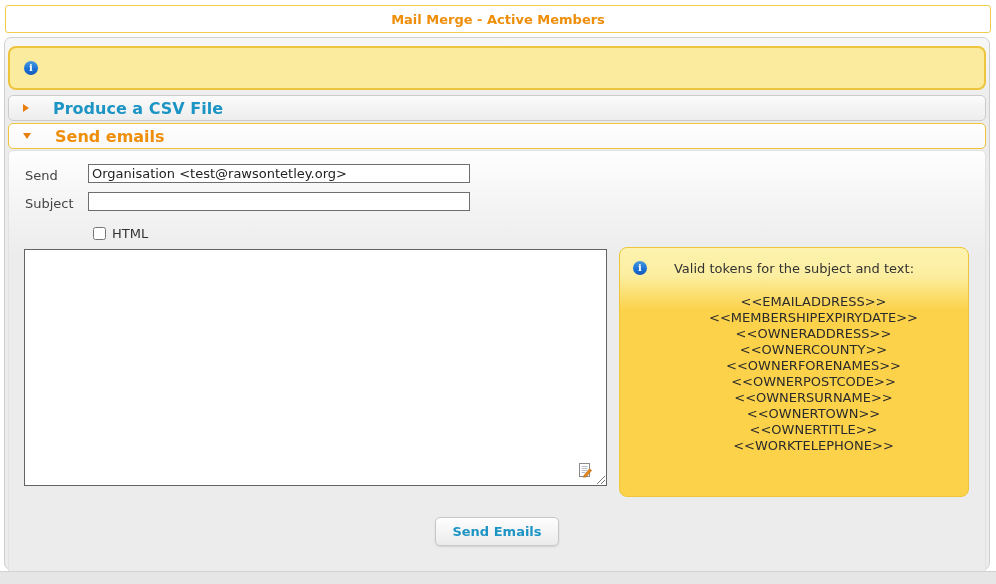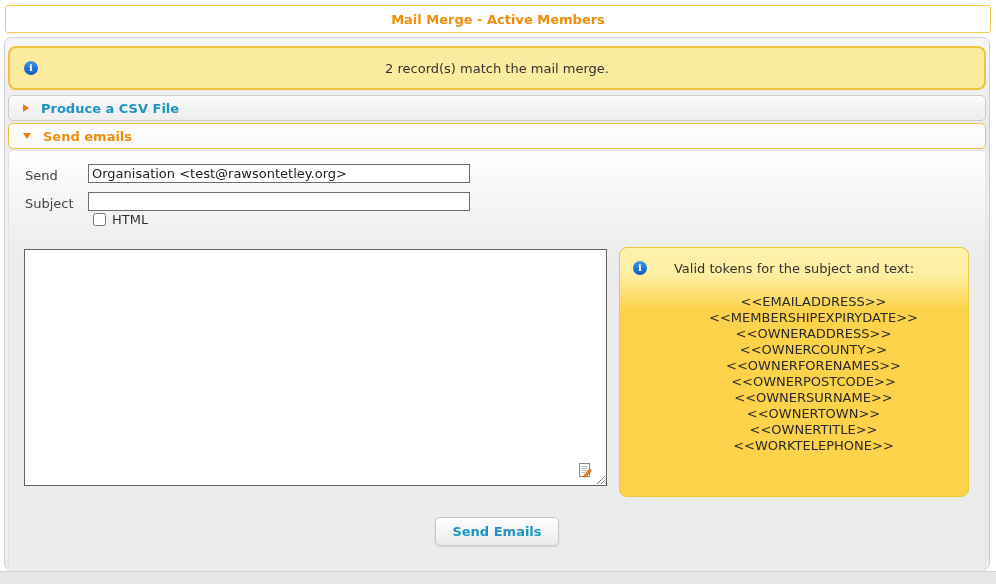--- a/index.html
+++ b/index.html
@@ -30,38 +30,38 @@
   .banner .info-icon{margin-left:14px;z-index:2;}
 
   
   .acc-header{position:absolute;left:3px;width:976px;height:24px;border-radius:5px;
     display:flex;align-items:center;cursor:pointer;}
   .acc-csv{top:57px;background:linear-gradient(180deg,#fbfbfb,#ededed);border:1px solid #cccccc;}
   .acc-send{top:85px;background:linear-gradient(180deg,#ffffff,#f8f8f8);border:1px solid #eec43c;}
   .tri{display:inline-block;width:0;height:0;margin-left:14px;}
   .tri-right{border-left:6px solid #e87e0e;border-top:4px solid transparent;border-bottom:4px solid transparent;}
   .tri-down{border-top:6px solid #e87e0e;border-left:4px solid transparent;border-right:4px solid transparent;}
-  .acc-label{margin-left:12px;font-weight:bold;font-size:13px;}
+  .acc-label{margin-left:24px;font-weight:bold;font-size:16px;}
   .acc-csv .acc-label{color:#1c94c4;}
   .acc-send .acc-label{color:#ee8e0b;}
 
   
   .panel{position:absolute;left:3px;top:112px;width:976px;height:452px;
     background:linear-gradient(180deg,#fefefe 0,#f4f4f4 55px,#ececec 105px,#ececec 100%);
     border:1px solid #e2e2e2;border-radius:5px;}
 
   .field-label{position:absolute;color:#444;}
   .lbl-from{left:16px;top:17px;}
   .lbl-subject{left:16px;top:45px;}
   .text-input{position:absolute;left:79px;width:374px;height:15px;
     border:1px solid #6e6e6e;border-radius:0;padding:1px 3px;
     font-family:"DejaVu Sans","Liberation Sans",sans-serif;font-size:13px;color:#222;background:#fff;}
   .inp-from{top:13px;}
   .inp-subject{top:41px;}
-  .html-row{position:absolute;left:84px;top:61px;display:flex;align-items:center;}
+  .html-row{position:absolute;left:84px;top:75px;display:flex;align-items:center;}
   .html-row input{margin:0 6px 0 0;width:13px;height:13px;}
 
   
   .textarea-wrap{position:absolute;left:15px;top:98px;width:583px;height:237px;}
   .body-textarea{width:100%;height:100%;box-sizing:border-box;resize:none;
     border:1px solid #636363;background:#fff;border-radius:0;
     font-family:"DejaVu Sans","Liberation Sans",sans-serif;font-size:13px;}
   .edit-icon{position:absolute;right:14px;bottom:8px;width:16px;height:16px;cursor:pointer;}
   .resize-grip{position:absolute;right:1px;bottom:1px;width:12px;height:12px;cursor:nwse-resize;}
 
@@ -92,21 +92,20 @@
 <div class="stage">
 
   <div class="titlebar">
     <span>Mail Merge - Active Members</span>
   </div>
 
   <div class="container">
 
     <div class="banner">
       <span class="info-icon">i</span>
-      <span class="banner-text">2 record(s) match the mail merge.</span>
     </div>
 
     <div class="acc-header acc-csv">
       <span class="tri tri-right"></span>
       <span class="acc-label">Produce a CSV File</span>
     </div>
 
     <div class="acc-header acc-send">
       <span class="tri tri-down"></span>
       <span class="acc-label">Send emails</span>

